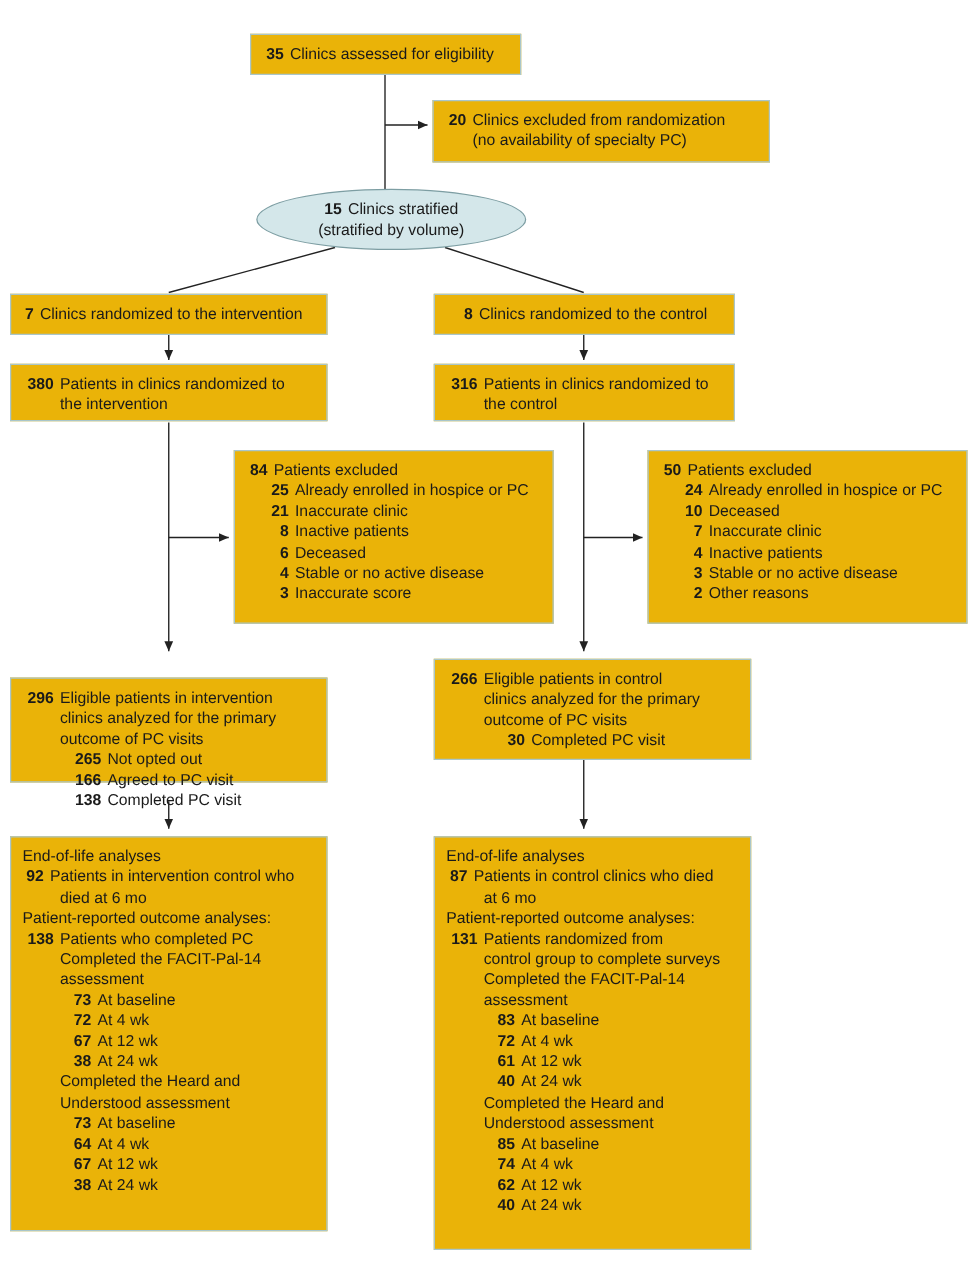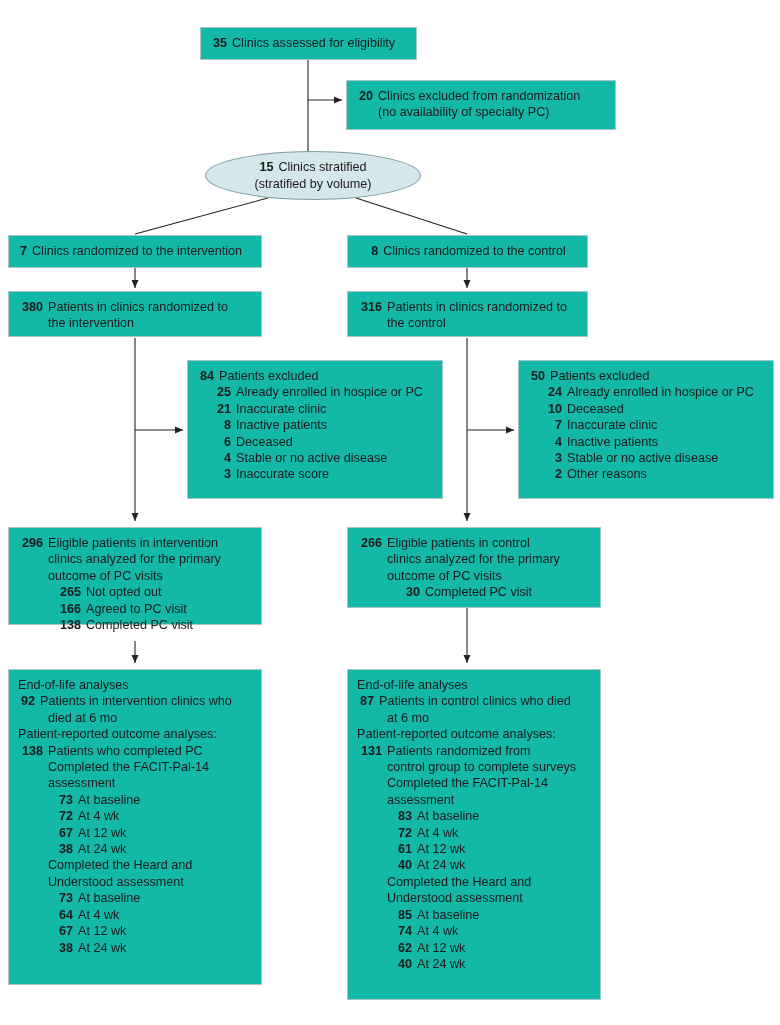--- a/index.html
+++ b/index.html
@@ -6,21 +6,21 @@
   body{
     width:780px;height:1025px;position:relative;overflow:hidden;
     font-family:"Liberation Sans","DejaVu Sans",sans-serif;
     color:#1a1a1a;
   }
   #canvas{position:absolute;inset:0;width:780px;height:1025px;}
   svg#connectors{position:absolute;left:0;top:0;width:780px;height:1025px;pointer-events:none;}
 
   .node{
     position:absolute;
-    background:#14b8a6;
+    background:#eab308;
     border:1px solid #a9c6ca;
     box-sizing:border-box;
     padding:7px 9px 8px 9px;
     font-size:12.6px;
     line-height:16.4px;
   }
   .ellipse{
     position:absolute;
     background:#d4e7ea;
     border:1px solid #7d9ea3;
@@ -195,21 +195,21 @@
           <span class="num">3</span>
           <span class="txt">Stable or no active disease</span>
         </div>
       <div class="line">
           <span class="num">2</span>
           <span class="txt">Other reasons</span>
         </div>
     </div>
   </div>
 
-  <div class="node g3" style="left:8px;top:527px;width:254px;height:98px;">
+  <div class="node g3" style="left:8px;top:542px;width:254px;height:84px;">
     <div class="line">
       <span class="num">296</span>
       <span class="txt">Eligible patients in intervention</span>
     </div>
     <div class="line hang3">clinics analyzed for the primary</div>
     <div class="line hang3">outcome of PC visits</div>
     <div class="indent2">
       <div class="line">
           <span class="num" style="width:25px;">265</span>
           <span class="txt">Not opted out</span>
@@ -237,21 +237,21 @@
           <span class="num" style="width:25px;">30</span>
           <span class="txt">Completed PC visit</span>
         </div>
     </div>
   </div>
 
   <div class="node g3" style="left:8px;top:669px;width:254px;height:316px;">
     <div>End-of-life analyses</div>
     <div class="line">
       <span class="num" style="width:17px;">92</span>
-      <span class="txt">Patients in intervention clinics who</span>
+      <span class="txt">Patients in intervention control who</span>
     </div>
     <div class="line" style="padding-left:30px;">died at 6 mo</div>
     <div>Patient-reported outcome analyses:</div>
     <div class="line">
       <span class="num">138</span>
       <span class="txt">Patients who completed PC</span>
     </div>
     <div class="line hang3">Completed the FACIT-Pal-14</div>
     <div class="line hang3">assessment</div>
     <div class="indent2">

